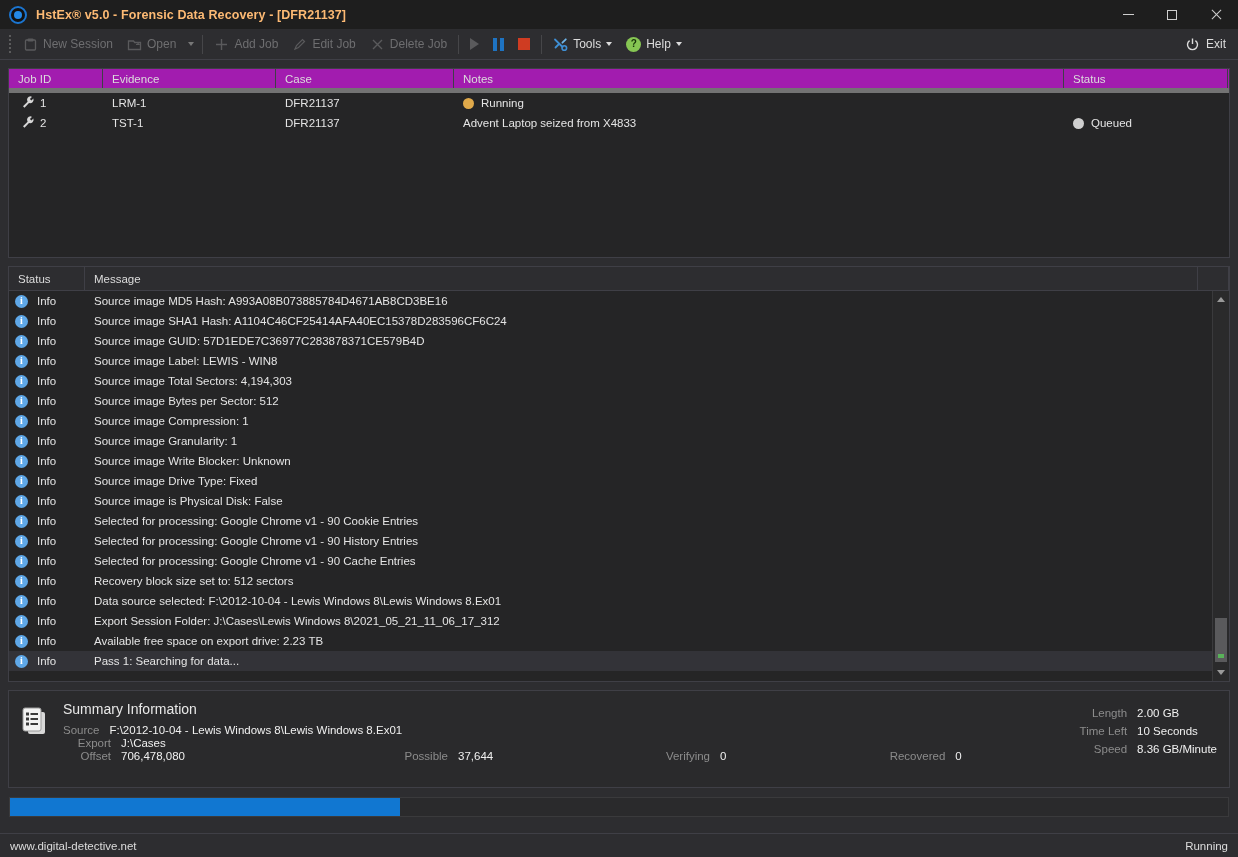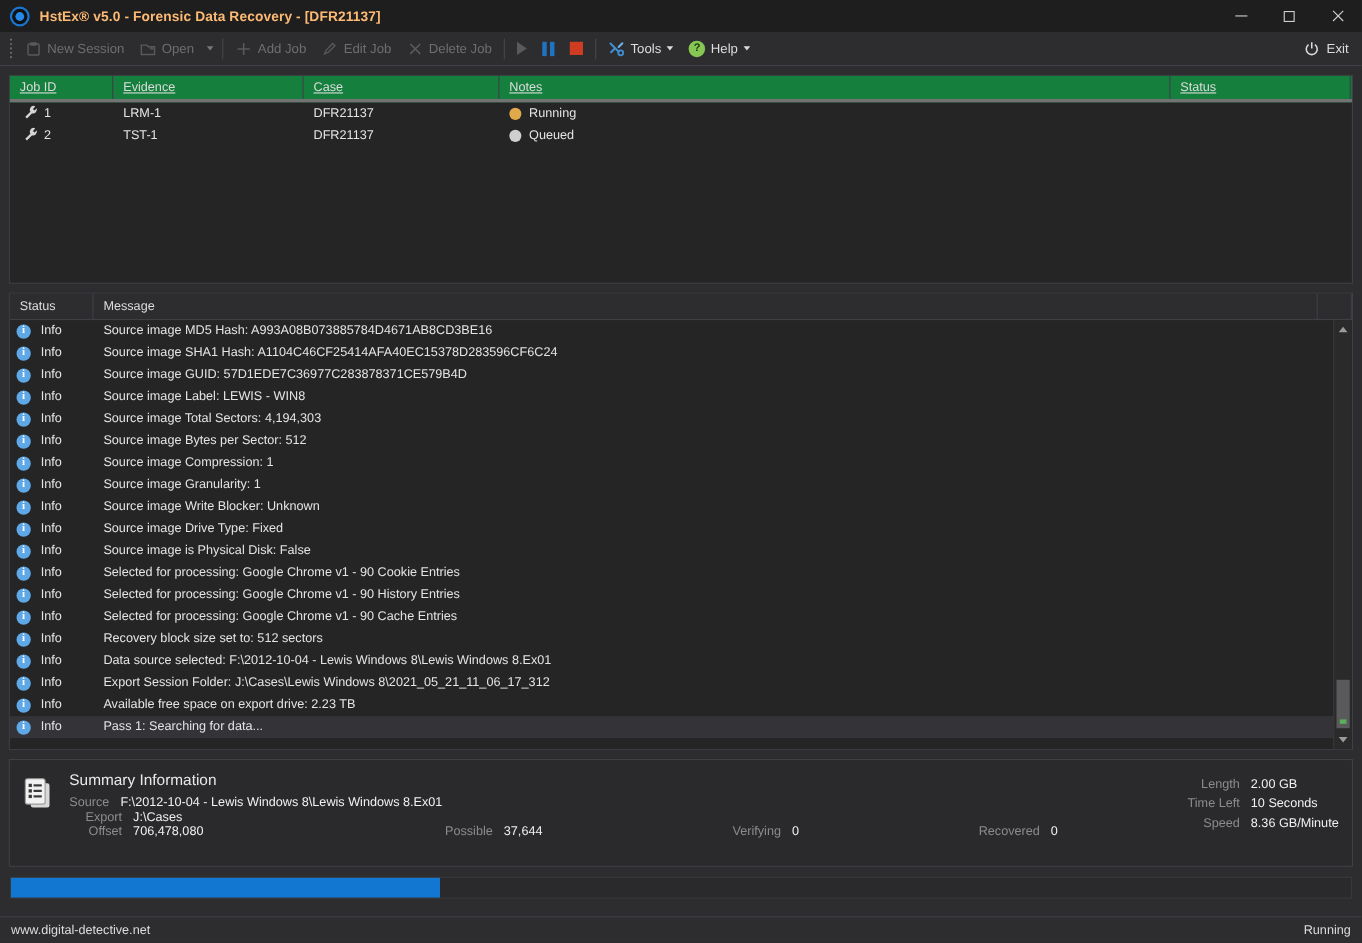--- a/index.html
+++ b/index.html
@@ -76,22 +76,22 @@
     align-items:center; justify-content:center; line-height:1;
   }
   .exit-btn { margin-left: auto; display:flex; align-items:center; gap:6px; padding: 0 12px 0 6px;
               font-size:12px; color:#dcdcdc; height:23px; }
 
   
   .jobs-wrap {
     margin: 8px 8px 0 8px; border: 1px solid #3f3f46; background: #252526;
     height: 190px; flex: 0 0 190px; display:flex; flex-direction: column;
   }
-  .grid-head { display: flex; height: 24px; background: #15803d; border-bottom: 3px solid #737373;
-               flex: 0 0 24px; text-decoration: underline; }
+  .grid-head { display: flex; height: 24px; background: #a21caf; border-bottom: 5px solid #737373;
+               flex: 0 0 24px; }
   .grid-head .th {
     font-size: 11.5px; color: #dcdcdc; display:flex; align-items:center; padding-left: 9px;
     border-right: 1px solid #3f3f46; height: 100%;
   }
   .jobs-rows { flex: 1 1 auto; }
   .job-row { display: flex; height: 20px; align-items: center; font-size: 11.5px; color: #e4e4e4; }
   .job-row .td { display: flex; align-items: center; height: 100%; padding-left: 9px; overflow: hidden; white-space: nowrap; }
   .c-jobid { width: 94px; } .c-ev { width: 173px; } .c-case { width: 178px; }
   .c-notes { width: 610px; } .c-status { width: 164px; }
   .wrench { width: 16px; margin-left: 3px; margin-right: 3px; flex:0 0 16px; }
@@ -324,20 +324,21 @@
         <div class="td c-jobid">
           <span class="wrench">
             <svg width="14" height="14" viewBox="0 0 14 14">
                 <path d="M9.6 1.2a3.6 3.6 0 00-3 5.5L2 11.2l1.5 1.5 4.5-4.6a3.6 3.6 0 004.4-4.6l-2 2-1.5-1.5 2-2a3.6 3.6 0 00-1.3-.8z" fill="#d6d6d6"></path>
               </svg>
           </span>
           <span>2</span>
         </div>
         <div class="td c-ev">TST-1</div>
         <div class="td c-case">DFR21137</div>
+        <div class="td c-notes">Advent Laptop seized from X4833</div>
         <div class="td c-status">
           <span class="dot-status" style="background:#cfcfcf"></span>
           <span>Queued</span>
         </div>
       </div>
 
     </div>
   </div>
 
   <div class="log-wrap">

